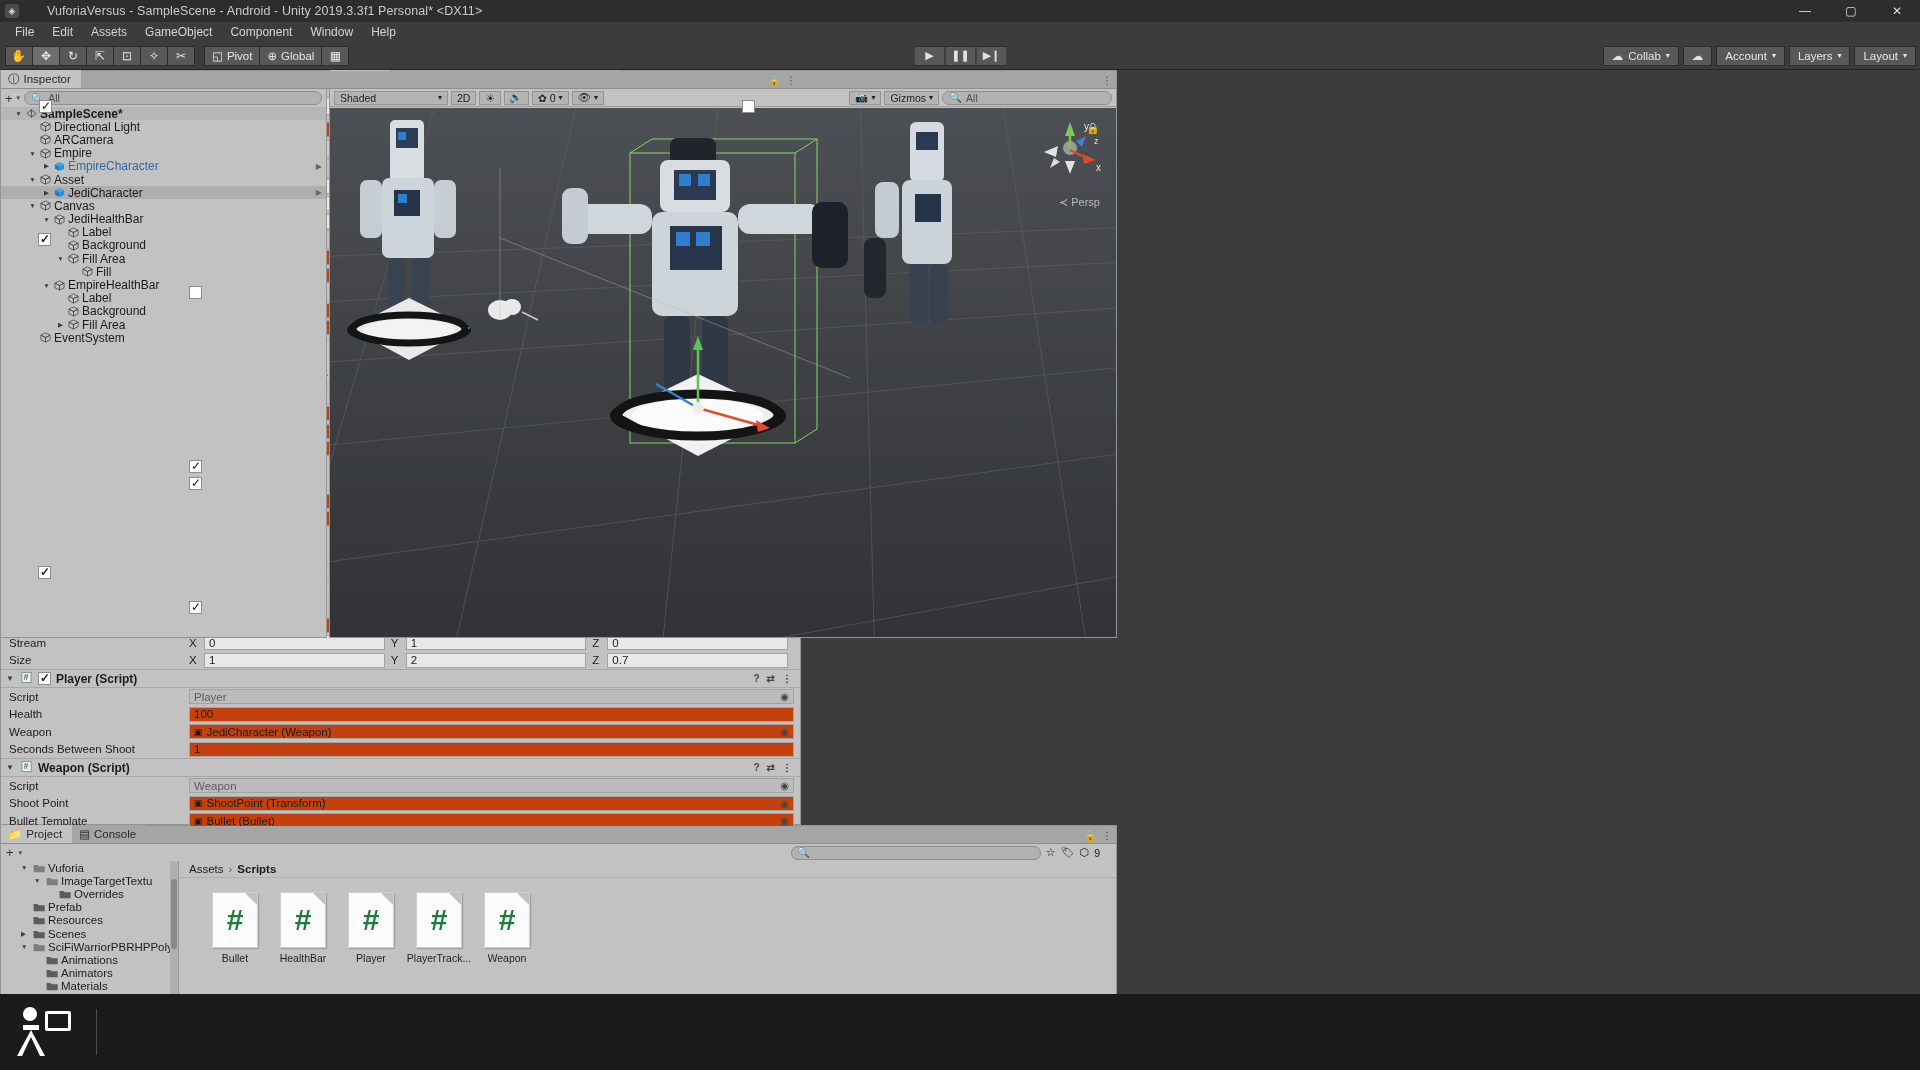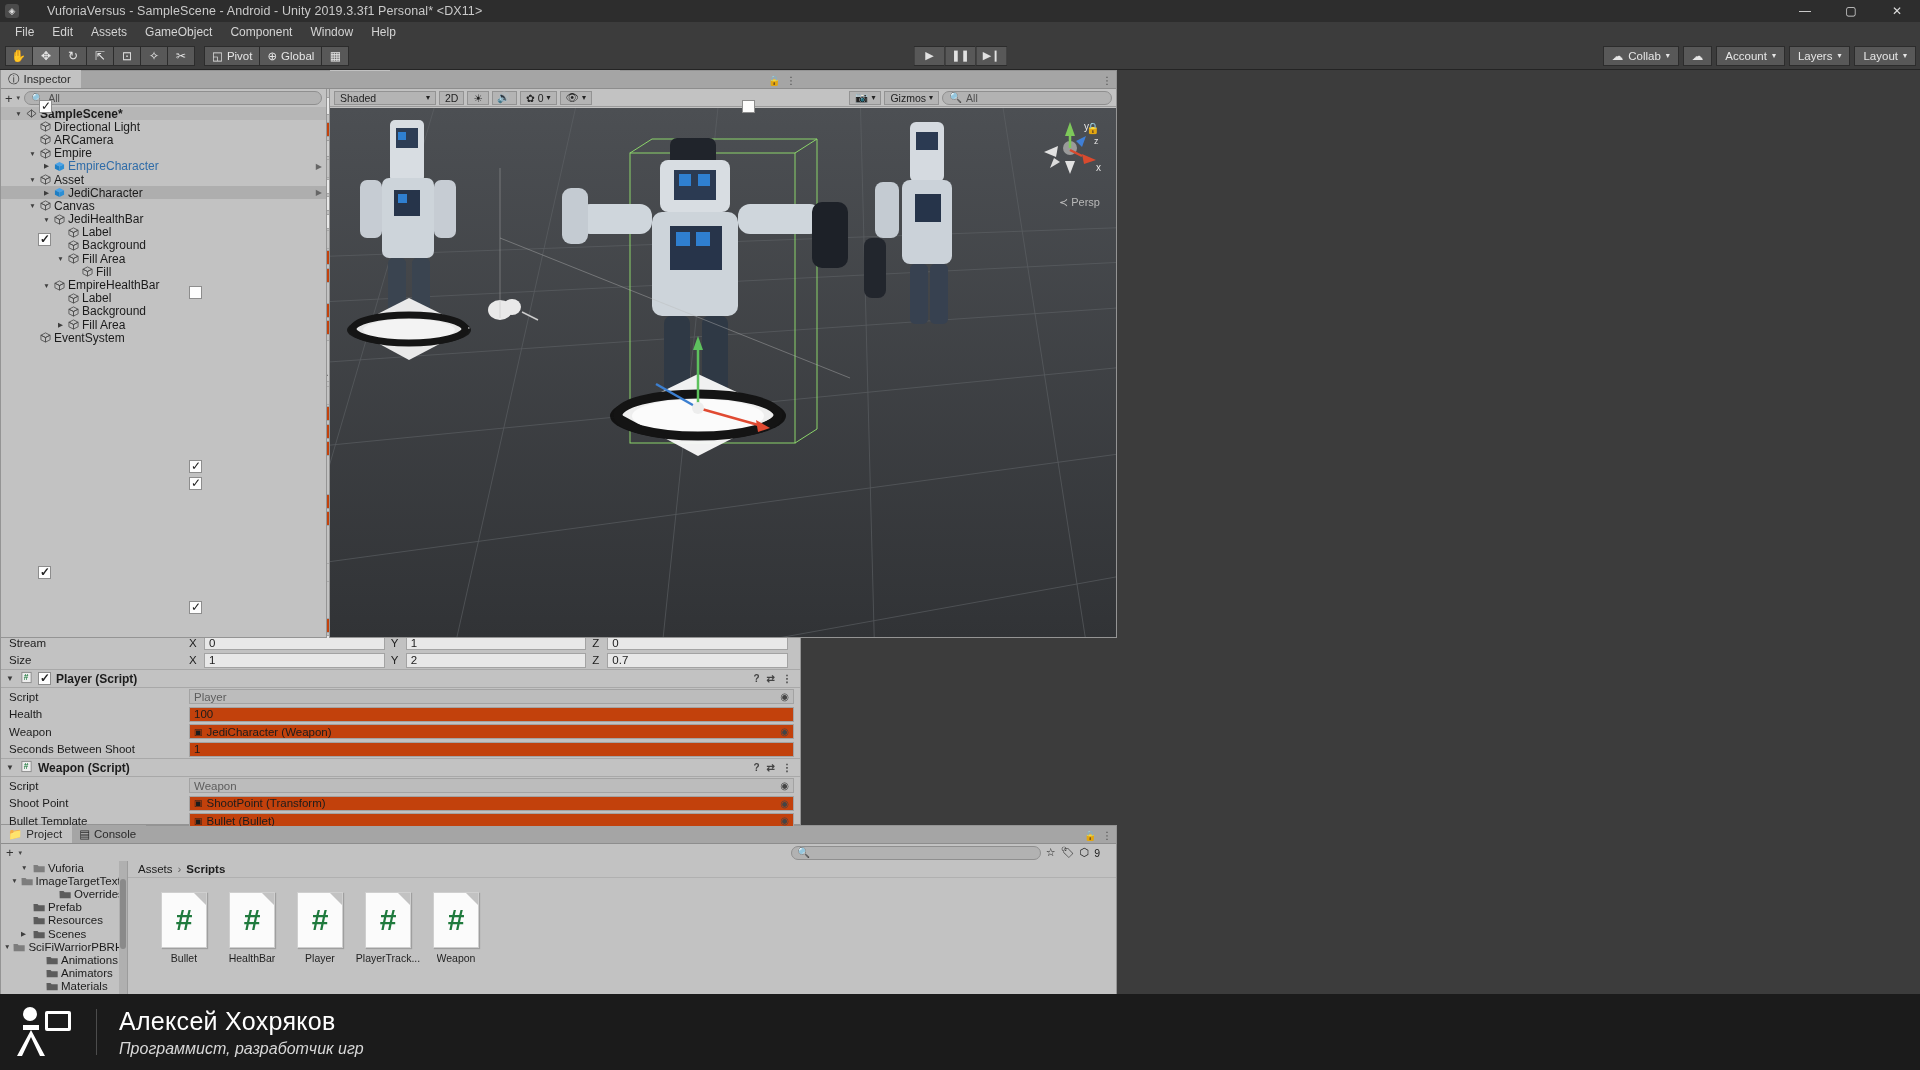--- a/index.html
+++ b/index.html
@@ -107,21 +107,21 @@
   .prefabrow{display:flex;align-items:center;gap:0;padding:1px 6px 2px 8px;font-size:11.5px;}
   .pbtn{ height:17px;background:#d0d0d0;border:1px solid #9c9c9c;display:flex;align-items:center;
      justify-content:center;font-size:11.5px;}
   .smallbtn{ width:22px;height:17px;background:#e2e2e2;border:1px solid #9a9a9a;
      display:flex;align-items:center;justify-content:center;}
 
   
   #project { left:0; top:638px; width:1117px; height:178px; background:#c2c2c2; border:1px solid #949494;}
   .proj-toolbar { height:17px; display:flex; align-items:center; gap:5px; padding:0 5px; }
   .proj-body { display:flex; height:136px; }
-  .proj-tree { width:127px; border-right:1px solid #9c9c9c; font-size:11.5px; overflow:hidden; position:relative;}
+  .proj-tree { width:178px; border-right:1px solid #9c9c9c; font-size:11.5px; overflow:hidden; position:relative;}
   .trow { height:13.2px; display:flex; align-items:center; gap:3px; white-space:nowrap; }
   .folder { width:12px;height:10px;flex-shrink:0;}
   .proj-right { flex:1; }
   .breadcrumb { height:17px; display:flex; align-items:center; gap:5px; padding-left:10px;
      font-size:11.5px; border-bottom:1px solid #b0b0b0;}
   .breadcrumb .cur{font-weight:bold;}
   .assets-grid { display:flex; gap:0; padding:14px 0 0 22px; }
   .asset { width:68px; display:flex; flex-direction:column; align-items:center; gap:4px;}
   .scriptico { width:46px; height:56px; background:#fbfbfb; border:1px solid #cfcfcf;
      position:relative; display:flex;align-items:center;justify-content:center;
@@ -480,21 +480,21 @@
       </div>
       <div class="ptab">
         <span style="font-size:9px">⇴</span>
         <span>Animator</span>
       </div>
       <div class="ptab-icons">
         <span>⋮</span>
       </div>
     </div>
     <div class="scene-toolbar">
-      <div class="sbtn" style="width:102px">
+      <div class="sbtn" style="width:114px">
         <span>Shaded</span>
         <span style="margin-left:auto;font-size:8px">▾</span>
       </div>
       <div class="sbtn">
           <span>2D</span>
         </div>
       <div class="sbtn">☀</div>
       <div class="sbtn">🔊</div>
       <div class="sbtn">
           <span>✿</span>
@@ -1136,18 +1136,14 @@
     <div class="logo">
       <svg width="62" height="58" viewBox="0 0 62 58">
         <circle cx="15" cy="11" r="7" fill="#fff"></circle>
         <path d="M8 22 h16 v5 h-16z" fill="#fff"></path>
         <path d="M16 27 l14 26 h-5 L16 34 L7 53 H2 z" fill="#fff"></path>
         <rect x="30" y="8" width="26" height="20" rx="2" fill="#fff"></rect>
         <rect x="33" y="11" width="20" height="14" fill="#1b1b1b"></rect>
       </svg>
     </div>
     <div class="sep"></div>
-    <div>
-      <div class="nm">Алексей Хохряков</div>
-      <div class="role">Программист, разработчик игр</div>
-    </div>
   </div>
 </div>
 
 </body></html>

